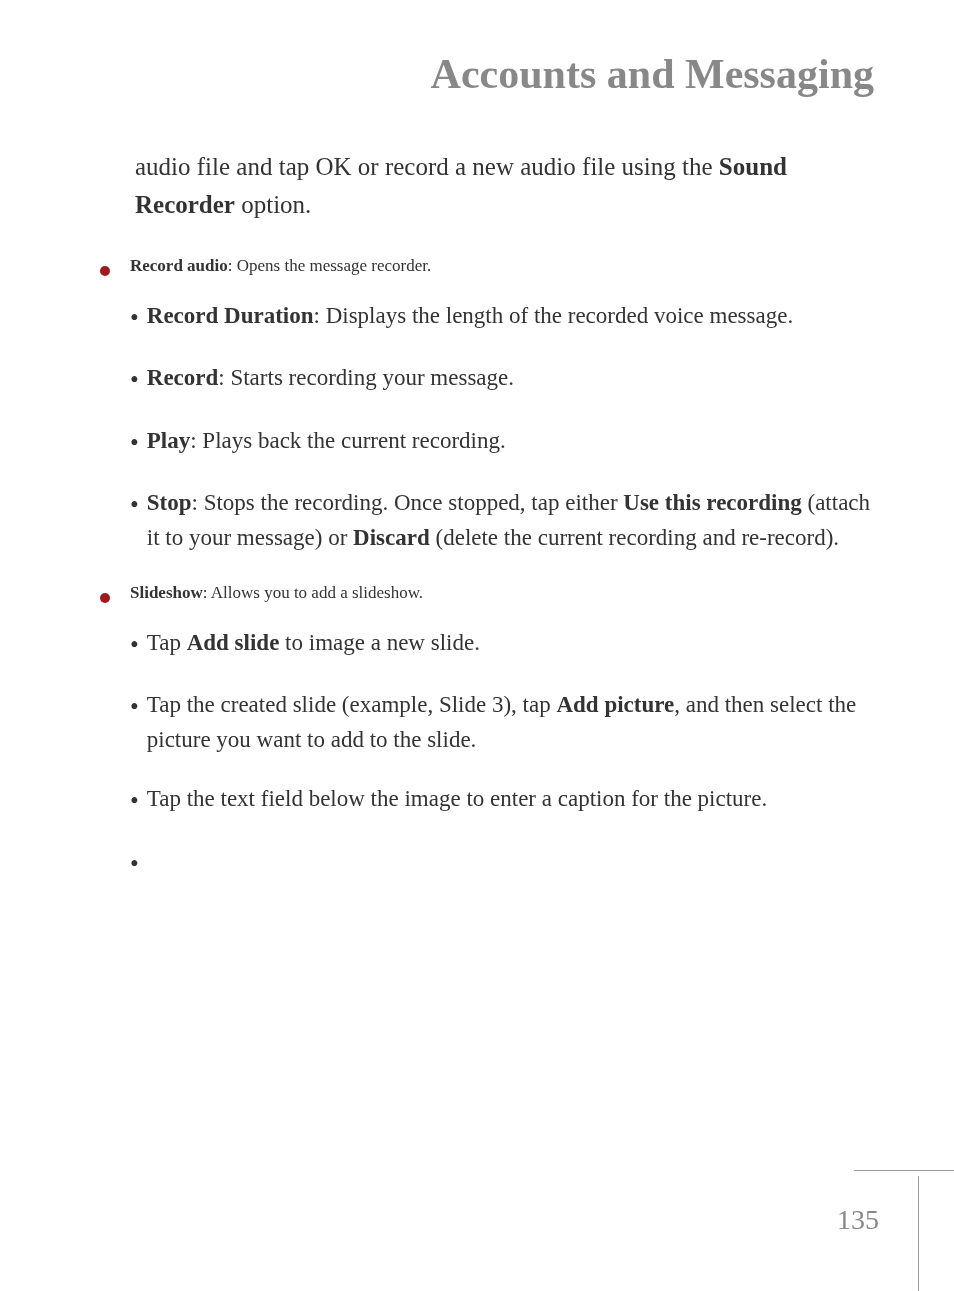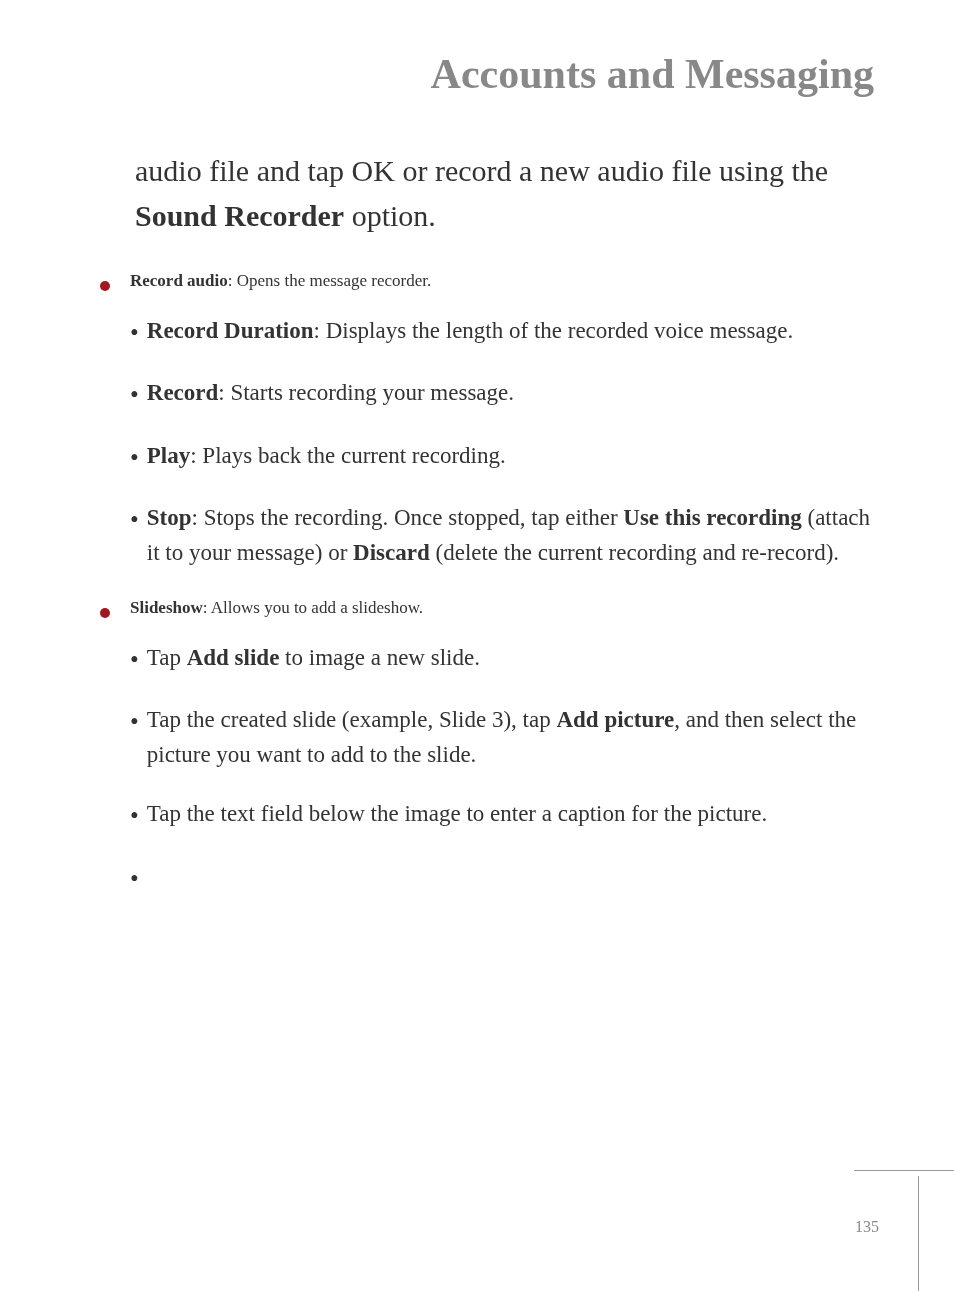--- a/index.html
+++ b/index.html
@@ -18,21 +18,21 @@
     }
     .page-title {
       text-align: right;
       font-size: 42px;
       color: #888888;
       font-weight: 700;
       margin-bottom: 50px;
       padding-right: 10px;
     }
     .intro-para {
-      font-size: 30px;
+      font-size: 25px;
       line-height: 1.5;
       margin-left: 35px;
       margin-bottom: 30px;
       color: #333333;
     }
     .bold {
       font-weight: 600;
     }
     .main-item {
       display: flex;
@@ -67,21 +67,21 @@
     }
     .sub-item-text {
       font-size: 23px;
       line-height: 1.5;
       color: #333333;
     }
     .page-number {
       position: absolute;
       bottom: 55px;
       right: 75px;
-      font-size: 16px;
+      font-size: 28px;
       color: #888888;
     }
     .corner-line1 {
       position: absolute;
       bottom: 120px;
       right: 0;
       width: 100px;
       height: 1px;
       background: #999999;
     }

